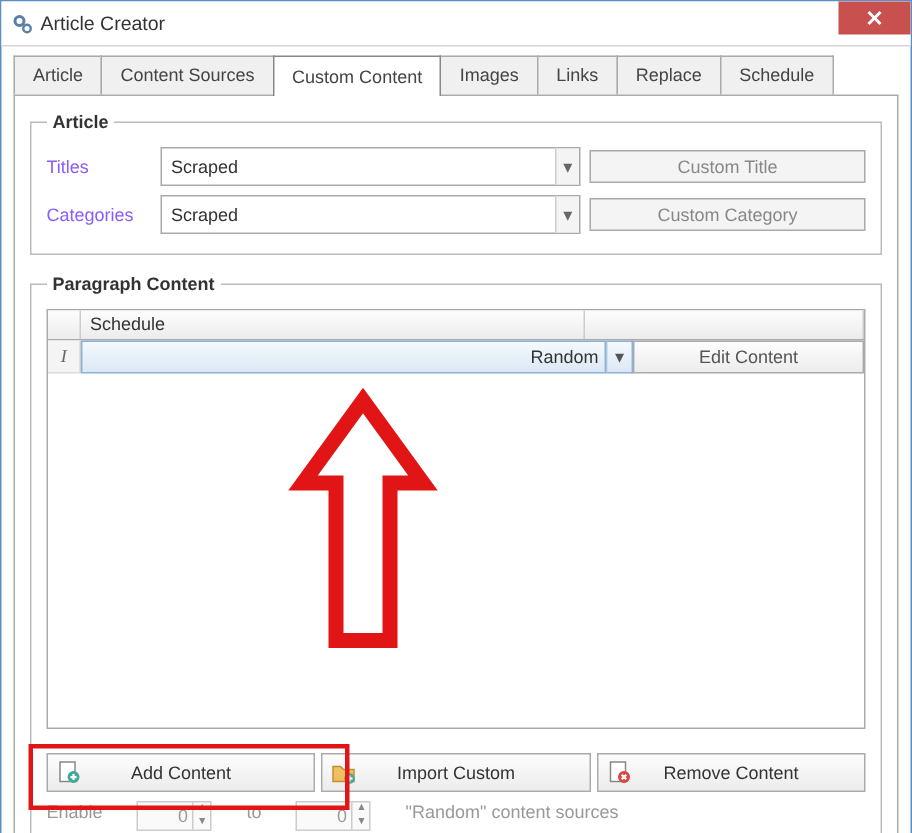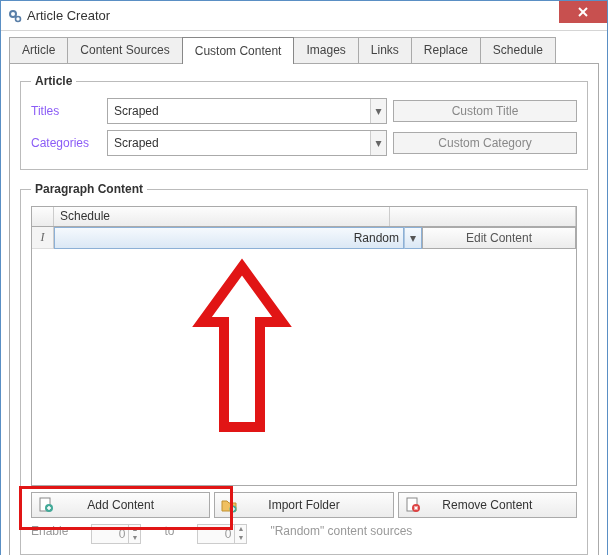--- a/index.html
+++ b/index.html
@@ -200,21 +200,21 @@
   }
   .arrow-overlay {
     position: absolute;
     left: 160px;
     top: 50px;
     pointer-events: none;
   }
   .bottom-bar {
     display: flex;
     gap: 4px;
-    margin-top: 6px;
+    margin-top: 16px;
   }
   .action-btn {
     flex: 1;
     border: 1px solid #aaa;
     background: linear-gradient(#fdfdfd, #ececec);
     height: 26px;
     display: flex;
     align-items: center;
     justify-content: center;
     gap: 10px;
@@ -358,21 +358,21 @@
             </svg>
             <span>Add Content</span>
           </div>
           <div class="action-btn">
             <svg class="action-icon" viewBox="0 0 16 16">
               <path d="M1 4 h5 l2 2 h7 v8 h-14 z" fill="#f0c060" stroke="#c09030"></path>
               <circle cx="12" cy="12" r="3.5" fill="#4a9"></circle>
               <line x1="12" y1="10" x2="12" y2="14" stroke="#fff" stroke-width="1.3"></line>
               <line x1="10" y1="12" x2="14" y2="12" stroke="#fff" stroke-width="1.3"></line>
             </svg>
-            <span>Import Folder</span>
+            <span>Import Custom</span>
           </div>
           <div class="action-btn">
             <svg class="action-icon" viewBox="0 0 16 16">
               <rect x="2" y="1" width="10" height="13" fill="#fff" stroke="#888"></rect>
               <circle cx="11" cy="11" r="4" fill="#d44"></circle>
               <line x1="9.5" y1="9.5" x2="12.5" y2="12.5" stroke="#fff" stroke-width="1.5"></line>
               <line x1="12.5" y1="9.5" x2="9.5" y2="12.5" stroke="#fff" stroke-width="1.5"></line>
             </svg>
             <span>Remove Content</span>
           </div>

